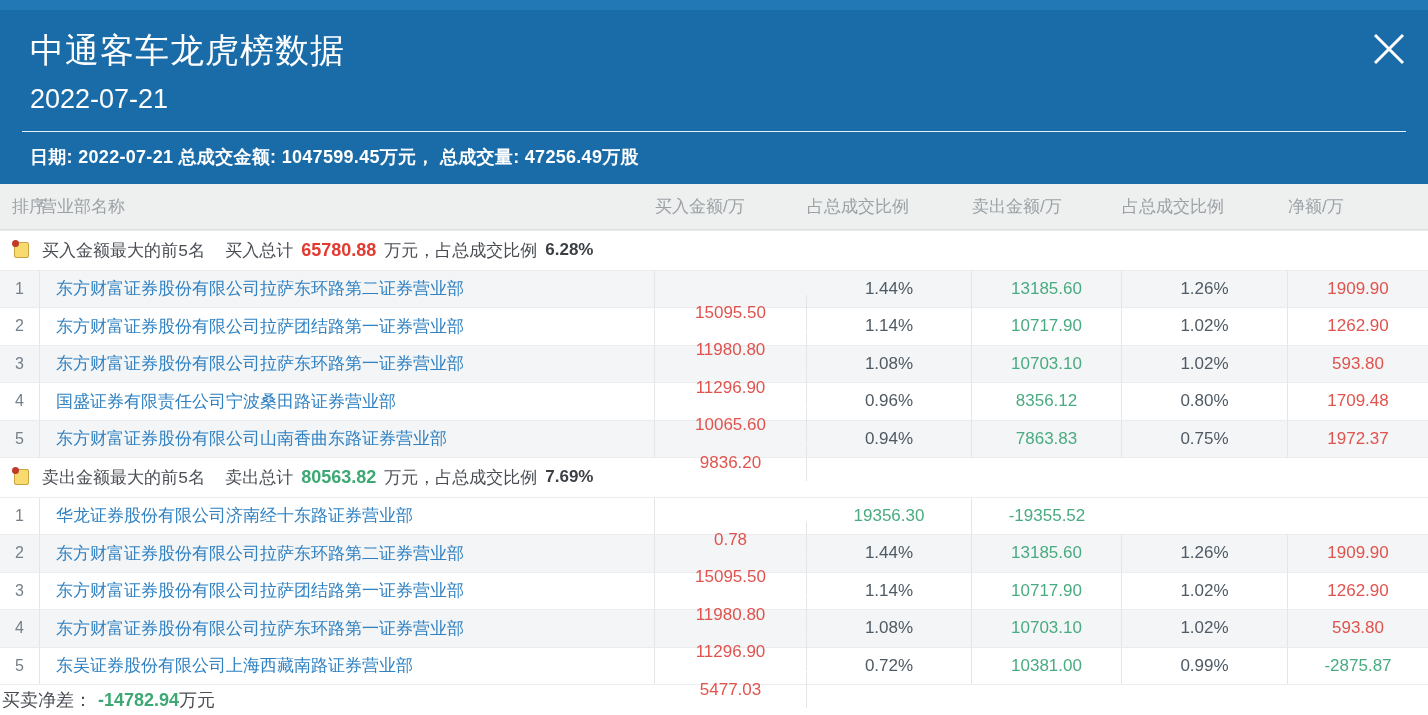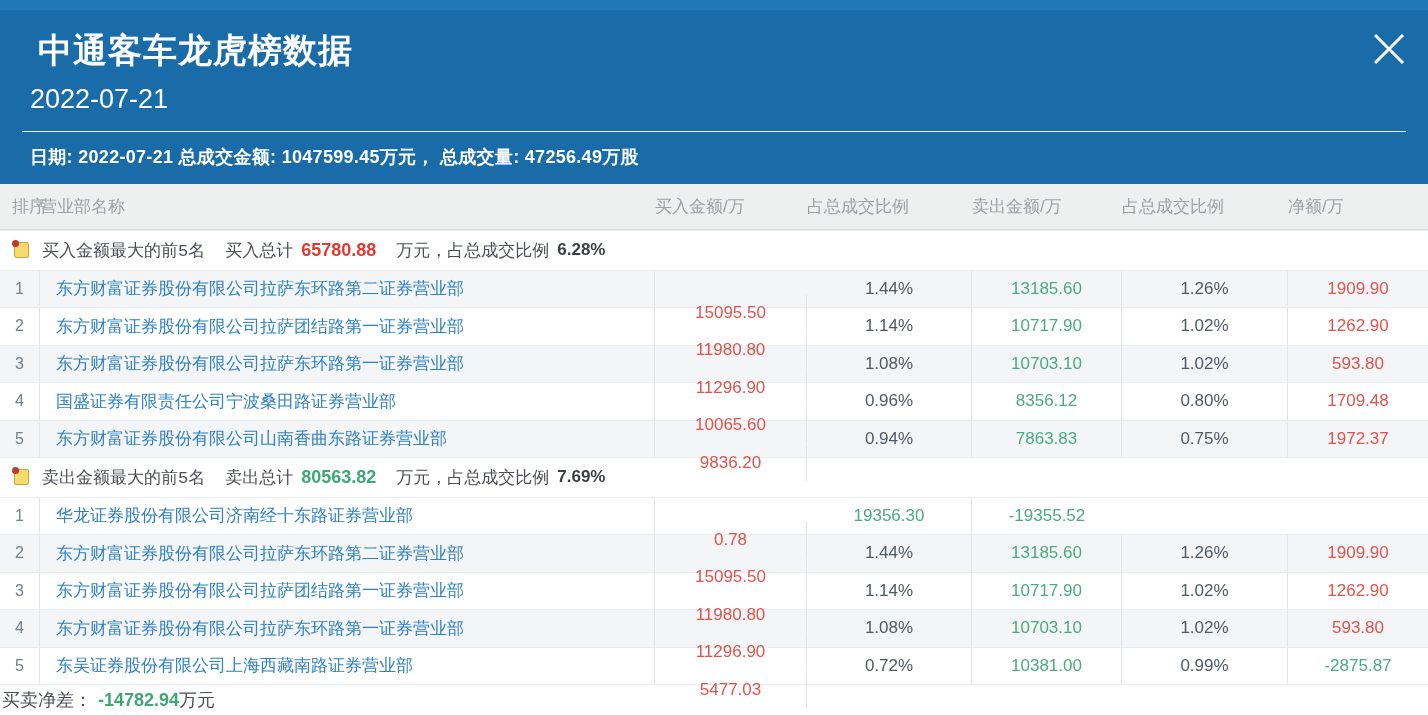--- a/index.html
+++ b/index.html
@@ -11,21 +11,21 @@
   }
   *{box-sizing:border-box;}
   html,body{margin:0;padding:0;}
   body{width:1428px;height:715px;background:#fff;}
   .modal{position:relative;width:1428px;height:715px;overflow:hidden;background:#fff;
          font-family:"Liberation Sans","DejaVu Sans",sans-serif;}
 
   
   .hdr{height:184px;background:var(--header-blue);color:#fff;position:relative;}
   .top-strip{height:10px;background:var(--header-blue-light);}
-  .hdr-title{margin:18px 0 0 38px;font-size:34px;font-weight:700;letter-spacing:1px;line-height:44px;}
+  .hdr-title{margin:18px 0 0 30px;font-size:34px;font-weight:400;letter-spacing:1px;line-height:44px;}
   .hdr-date{margin:10px 0 0 30px;font-size:27px;font-weight:400;line-height:34px;}
   .hdr-divider{height:1px;background:rgba(255,255,255,.9);margin:15px 22px 0 22px;}
   .hdr-summary{margin:13px 0 0 30px;font-size:18px;font-weight:700;letter-spacing:.3px;line-height:24px;}
   .close-btn{position:absolute;top:28px;right:18px;width:42px;height:42px;background:transparent;
              border:none;padding:0;cursor:pointer;display:flex;align-items:center;justify-content:center;}
 
   
   .thead{display:grid;grid-template-columns:40px 615px 152px 165px 150px 166px 1fr;height:46px;
          background:var(--header-bg);color:var(--header-text);font-size:17px;align-items:center;
          border-bottom:1px solid #dcdee0;}
@@ -34,21 +34,21 @@
 
   
   .section-header{height:39.5px;display:flex;align-items:center;font-size:17px;
                   color:var(--section-text);background:#fff;border-top:1px solid var(--border-h);}
   .section:first-of-type .section-header{border-top:none;}
   .note-icon{width:15px;height:16px;background:#f8da6e;border:1px solid #c9a33e;border-radius:2px;
              margin:0 13px 0 14px;position:relative;flex:none;}
   .note-icon .pin{position:absolute;width:7px;height:7px;border-radius:50%;background:#c0392b;top:-3px;left:-3px;}
   .sec-title{margin-right:20px;font-family:Liberation Mono, monospace;}
   .sec-total-label{margin-right:8px;}
-  .sec-total{font-weight:700;font-size:18px;margin-right:20px;}
+  .sec-total{font-weight:700;font-size:18px;margin-right:8px;}
   .sec-total.red{color:var(--red-bold);}
   .sec-total.green{color:var(--green-bold);}
   .sec-unit{margin-right:8px;}
   .sec-pct{font-weight:700;color:#3b4045;}
 
   
   .row{display:grid;grid-template-columns:40px 615px 152px 165px 150px 166px 1fr;height:37.5px;
        border-top:1px solid var(--border-h);background:#fff;font-size:17px;}
   .row.shaded{background:var(--zebra);}
   .cell{height:100%;display:flex;align-items:center;justify-content:center;

